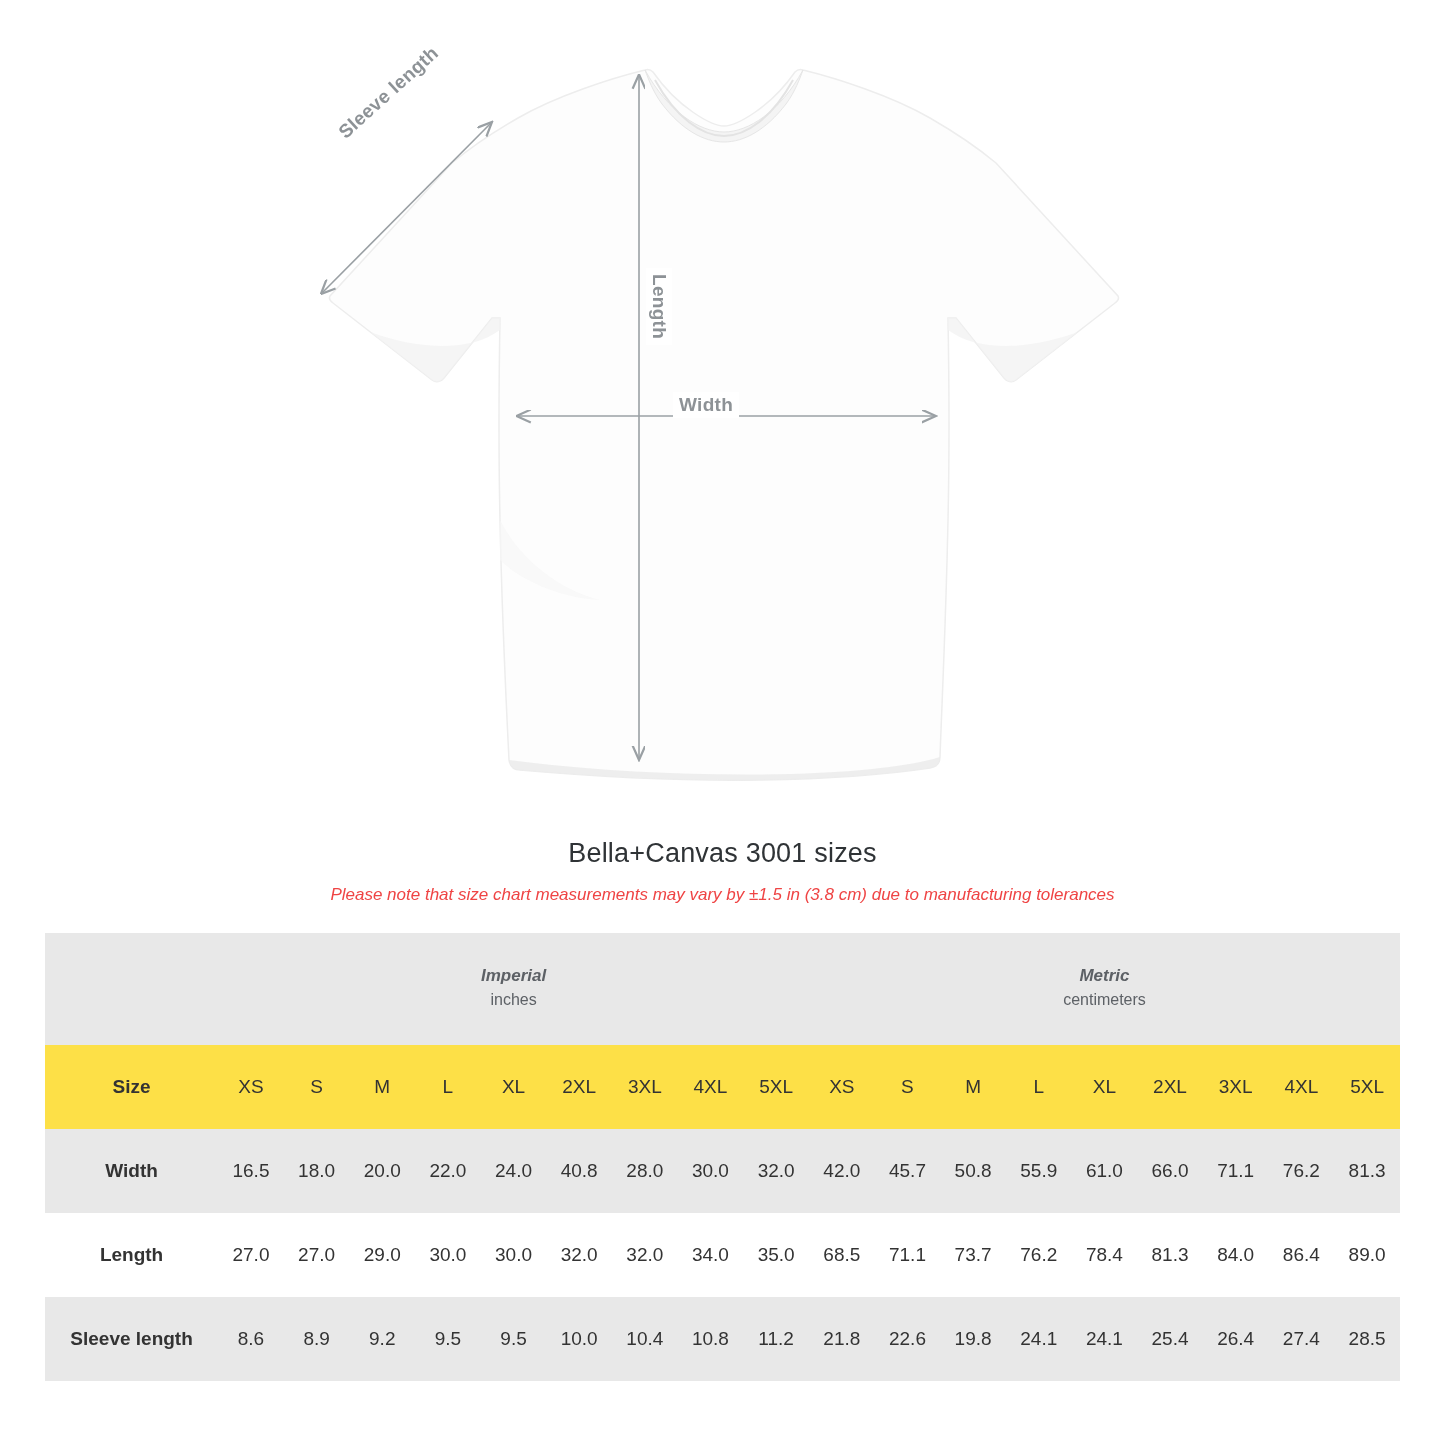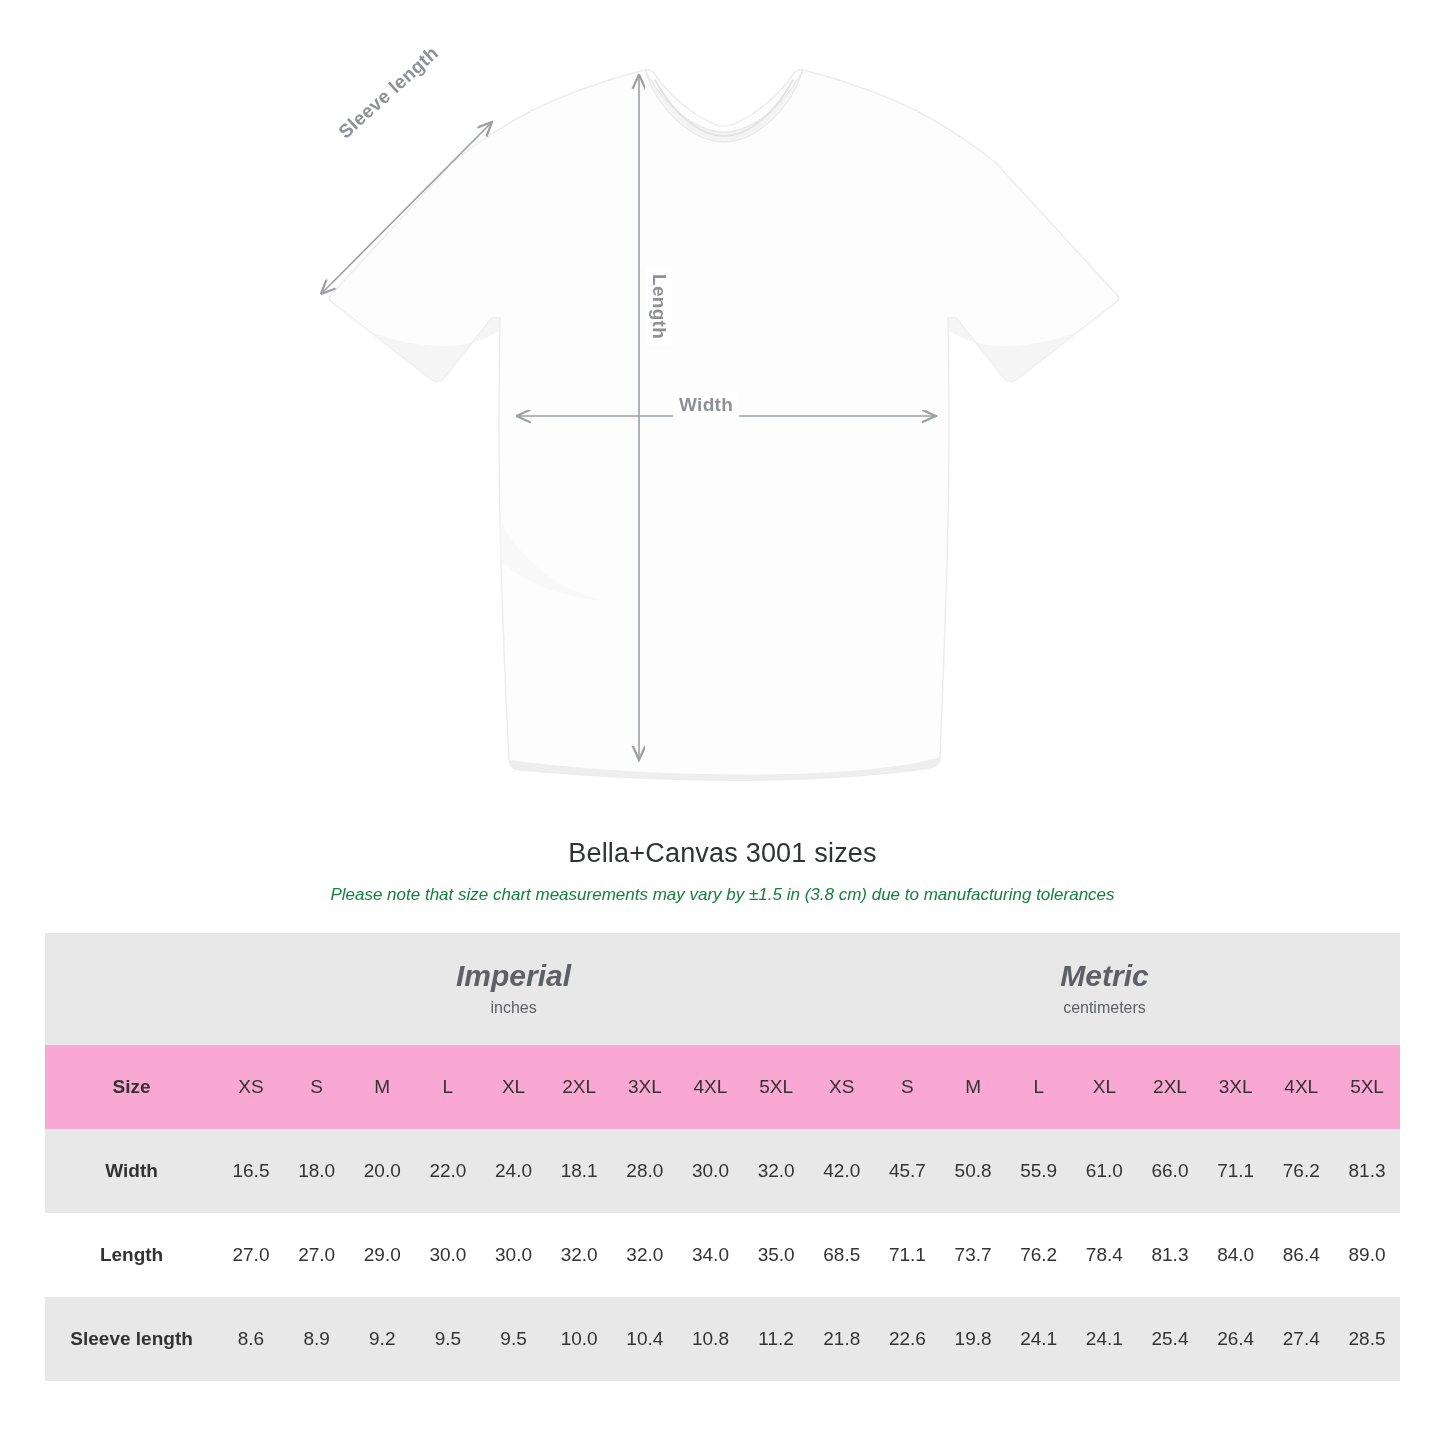--- a/index.html
+++ b/index.html
@@ -67,21 +67,21 @@
     font-size: 27px;
     font-weight: normal;
     color: #2f3336;
     margin: 18px 0 0 0;
     letter-spacing: 0.2px;
   }
   .chart-note {
     text-align: center;
     font-size: 17px;
     font-style: italic;
-    color: #15803d;
+    color: #ef4444;
     margin: 16px 0 0 0;
   }
 
   
   .table-wrap {
     margin: 28px 45px 0 45px;
     width: 1355px;
   }
   table.size-table {
     border-collapse: collapse;
@@ -92,34 +92,34 @@
     padding: 0;
     text-align: center;
     vertical-align: middle;
     font-weight: normal;
   }
   .unit-row td {
     height: 112px;
     background: #e8e8e8;
   }
   .unit-title {
-    font-size: 30px;
+    font-size: 17px;
     font-weight: bold;
     font-style: italic;
     color: #5d6166;
     line-height: 1.25;
   }
   .unit-sub {
     font-size: 16px;
     color: #5d6166;
     line-height: 1.7;
   }
   .header-row td {
     height: 84px;
-    background: #f9a8d4;
+    background: #fde047;
     font-size: 19px;
     font-weight: bold;
     color: #333333;
   }
   .header-row td.rowlabel {
     font-size: 19px;
     font-weight: bold;
   }
   .data-row td {
     height: 84px;
@@ -280,21 +280,21 @@
             <td>4XL</td>
             <td>5XL</td>
           </tr>
           <tr class="data-row shade">
             <td class="rowlabel">Width</td>
             <td>16.5</td>
             <td>18.0</td>
             <td>20.0</td>
             <td>22.0</td>
             <td>24.0</td>
-            <td>18.1</td>
+            <td>40.8</td>
             <td>28.0</td>
             <td>30.0</td>
             <td>32.0</td>
             <td>42.0</td>
             <td>45.7</td>
             <td>50.8</td>
             <td>55.9</td>
             <td>61.0</td>
             <td>66.0</td>
             <td>71.1</td>

